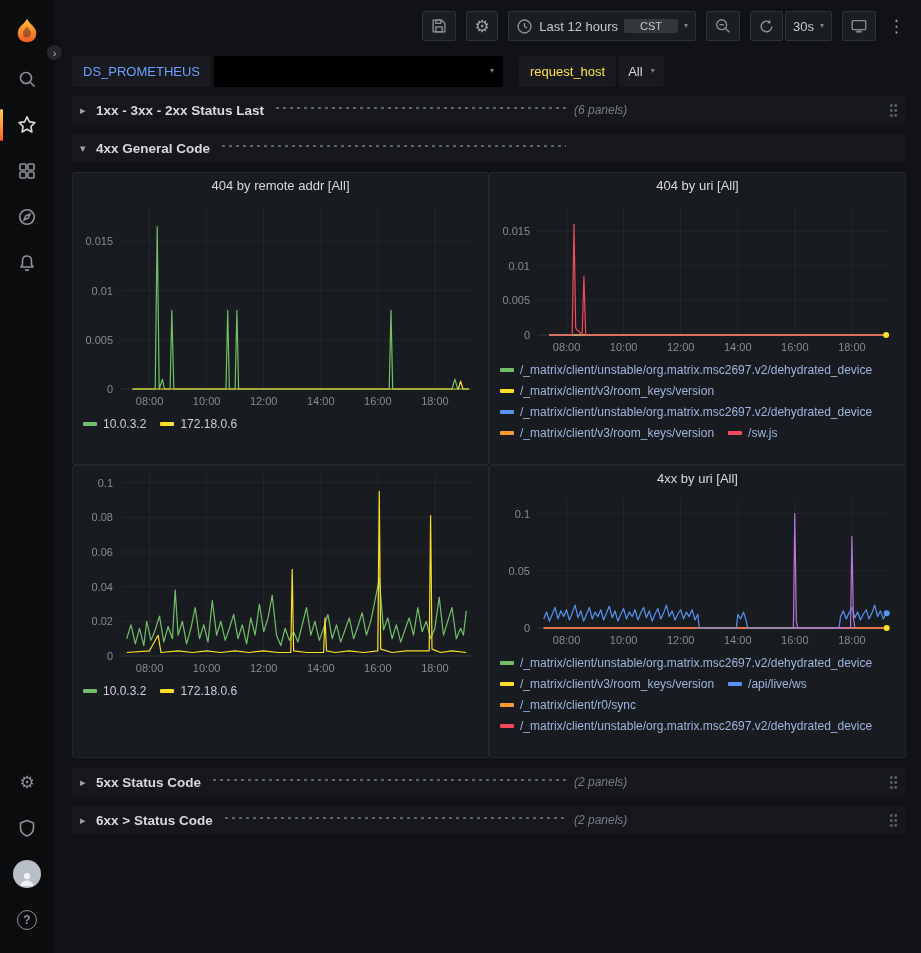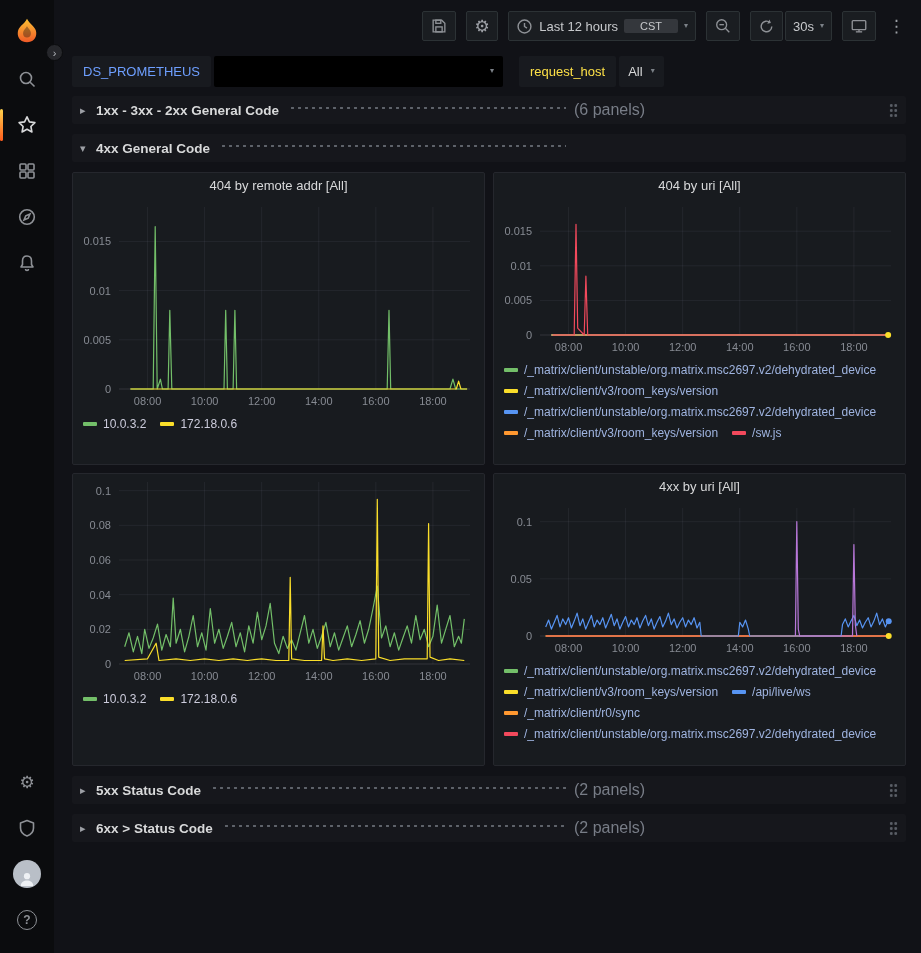--- a/index.html
+++ b/index.html
@@ -43,26 +43,26 @@
   .var-value{height:31px;display:flex;align-items:center;gap:8px;padding:0 9px;background:#181a1f;border-radius:2px;color:#d8d9da;cursor:pointer}
   .var-value.redacted{width:289px;background:#000;justify-content:flex-end}
 
   
   .content{flex:1;padding:6px 15px 0 18px;overflow:hidden}
   .rowhdr{height:28px;display:flex;align-items:center;background:#16171c;border-radius:2px;padding:0 8px;margin-bottom:10px;cursor:pointer}
   .chev{width:16px;font-size:11px;color:#9da0a6;flex:none}
   .row-main{display:flex;align-items:center;width:478px;min-width:0}
   .row-title{font-size:13.5px;font-weight:bold;color:#d8d9da;white-space:nowrap}
   .row-dots{flex:1;align-self:stretch;margin:0 8px 0 10px;background-image:radial-gradient(circle,#5f636b 1.1px,transparent 1.5px);background-size:7px 4px;background-repeat:repeat-x;background-position:left 0 bottom 8px}
-  .row-count{font-size:16px;color:#787d87;white-space:nowrap}
+  .row-count{font-size:12px;font-style:italic;color:#787d87;white-space:nowrap}
   .row-count:empty{display:none}
   .row-sp{flex:1}
   .drag-handle{width:9px;height:14px;background-image:radial-gradient(circle,#5a5e66 1.2px,transparent 1.6px);background-size:4.5px 5px;cursor:grab;flex:none}
 
-  .grid{display:grid;grid-template-columns:1fr 1fr;gap:8px;margin-bottom:10px}
+  .grid{display:grid;grid-template-columns:1fr 1fr;margin-bottom:10px}
   .panel{background:#181b1f;border:1px solid #25272d;border-radius:2px;height:293px;display:flex;flex-direction:column;overflow:hidden}
   .panel h2{height:26px;line-height:26px;text-align:center;font-size:13px;font-weight:500;color:#d8d9da;cursor:pointer;flex:none}
   .chart{display:block;width:100%;flex:none}
   .chart-a{height:212px}
   .chart-b{height:158px}
   svg text{font-family:"Liberation Sans",sans-serif;font-size:11px;fill:#878b93}
   .legend{flex:1;overflow:hidden;display:flex;flex-wrap:wrap;align-content:flex-start;column-gap:14px;padding:2px 10px 0}
   .legend-item{flex:none;display:inline-flex;align-items:center;gap:6px;white-space:nowrap;height:21px;font-size:12px;color:#9fb4e0;cursor:pointer}
   .legend-plain .legend-item{color:#ccccdc}
   .legend-item i{width:14px;height:4px;border-radius:1px;flex:none}
@@ -211,21 +211,21 @@
           <span class="caret">▾</span>
         </div>
       </div>
     </div>
 
     <main class="content">
 
       <div class="rowhdr">
         <span class="chev">▸</span>
         <div class="row-main">
-          <span class="row-title">1xx - 3xx - 2xx General Code</span>
+          <span class="row-title">1xx - 3xx - 2xx Status Last</span>
           <span class="row-dots"></span>
         </div>
         <span class="row-count">(6 panels)</span>
         <span class="row-sp"></span>
         <span class="drag-handle"></span>
       </div>
 
       <div class="rowhdr expanded">
         <span class="chev">▾</span>
         <div class="row-main">

